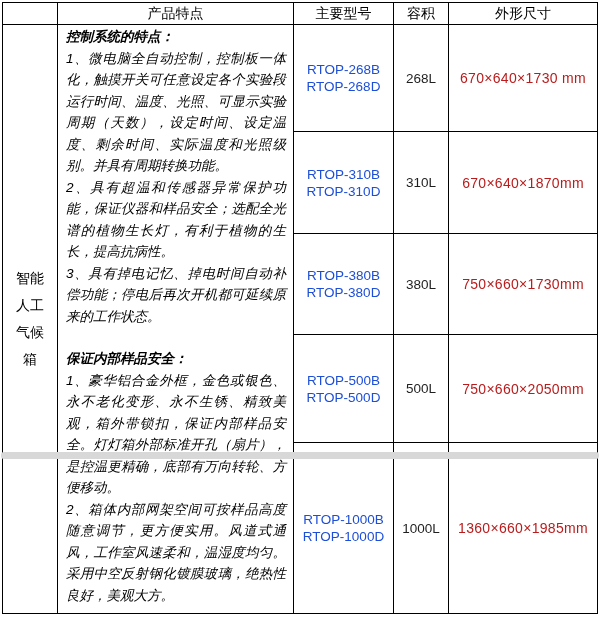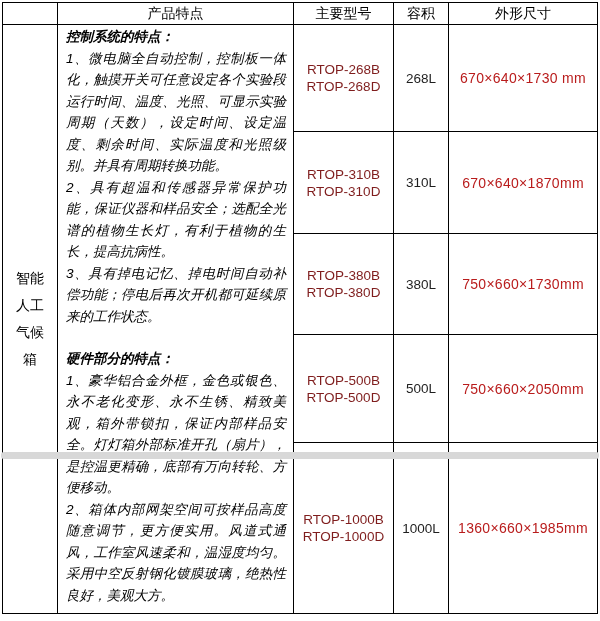--- a/index.html
+++ b/index.html
@@ -75,21 +75,21 @@
   td.features-cell p.sec-title {
     font-weight: bold;
   }
   td.features-cell p.sec-gap {
     margin-top: 21px;
   }
   td.model-cell {
     text-align: center;
     vertical-align: middle;
     font-size: 13.5px;
-    color: #7f1d1d;
+    color: #1d4ed8;
   }
   .model-line { line-height: 17px; }
   .model-line + .model-line { }
   td.capacity-cell {
     text-align: center;
     vertical-align: middle;
     font-size: 13.5px;
     color: #1f1f1f;
   }
   td.dimension-cell {
@@ -134,21 +134,21 @@
     <tbody>
       <tr class="r1">
         <td class="label-cell" rowspan="5">
           <div class="vertical-label">智能人工气候箱</div>
         </td>
         <td class="features-cell" rowspan="5">
           <p class="sec-title">控制系统的特点：</p>
           <p>1、微电脑全自动控制，控制板一体化，触摸开关可任意设定各个实验段运行时间、温度、光照、可显示实验周期（天数），设定时间、设定温度、剩余时间、实际温度和光照级别。并具有周期转换功能。</p>
           <p>2、具有超温和传感器异常保护功能，保证仪器和样品安全；选配全光谱的植物生长灯，有利于植物的生长，提高抗病性。</p>
           <p>3、具有掉电记忆、掉电时间自动补偿功能；停电后再次开机都可延续原来的工作状态。</p>
-          <p class="sec-title sec-gap">硬件部分的特点：</p>
+          <p class="sec-title sec-gap">保证内部样品安全：</p>
           <p>1、豪华铝合金外框，金色或银色、永不老化变形、永不生锈、精致美观，箱外带锁扣，保证内部样品安全。灯灯箱外部标准开孔（扇片），是控温更精确，底部有万向转轮、方便移动。</p>
           <p>2、箱体内部网架空间可按样品高度随意调节，更方便实用。风道式通风，工作室风速柔和，温湿度均匀。采用中空反射钢化镀膜玻璃，绝热性良好，美观大方。</p>
         </td>
         <td class="model-cell">
           <div class="model-line">RTOP-268B</div>
           <div class="model-line">RTOP-268D</div>
         </td>
         <td class="capacity-cell">268L</td>
         <td class="dimension-cell">670×640×1730 mm</td>
       </tr>

